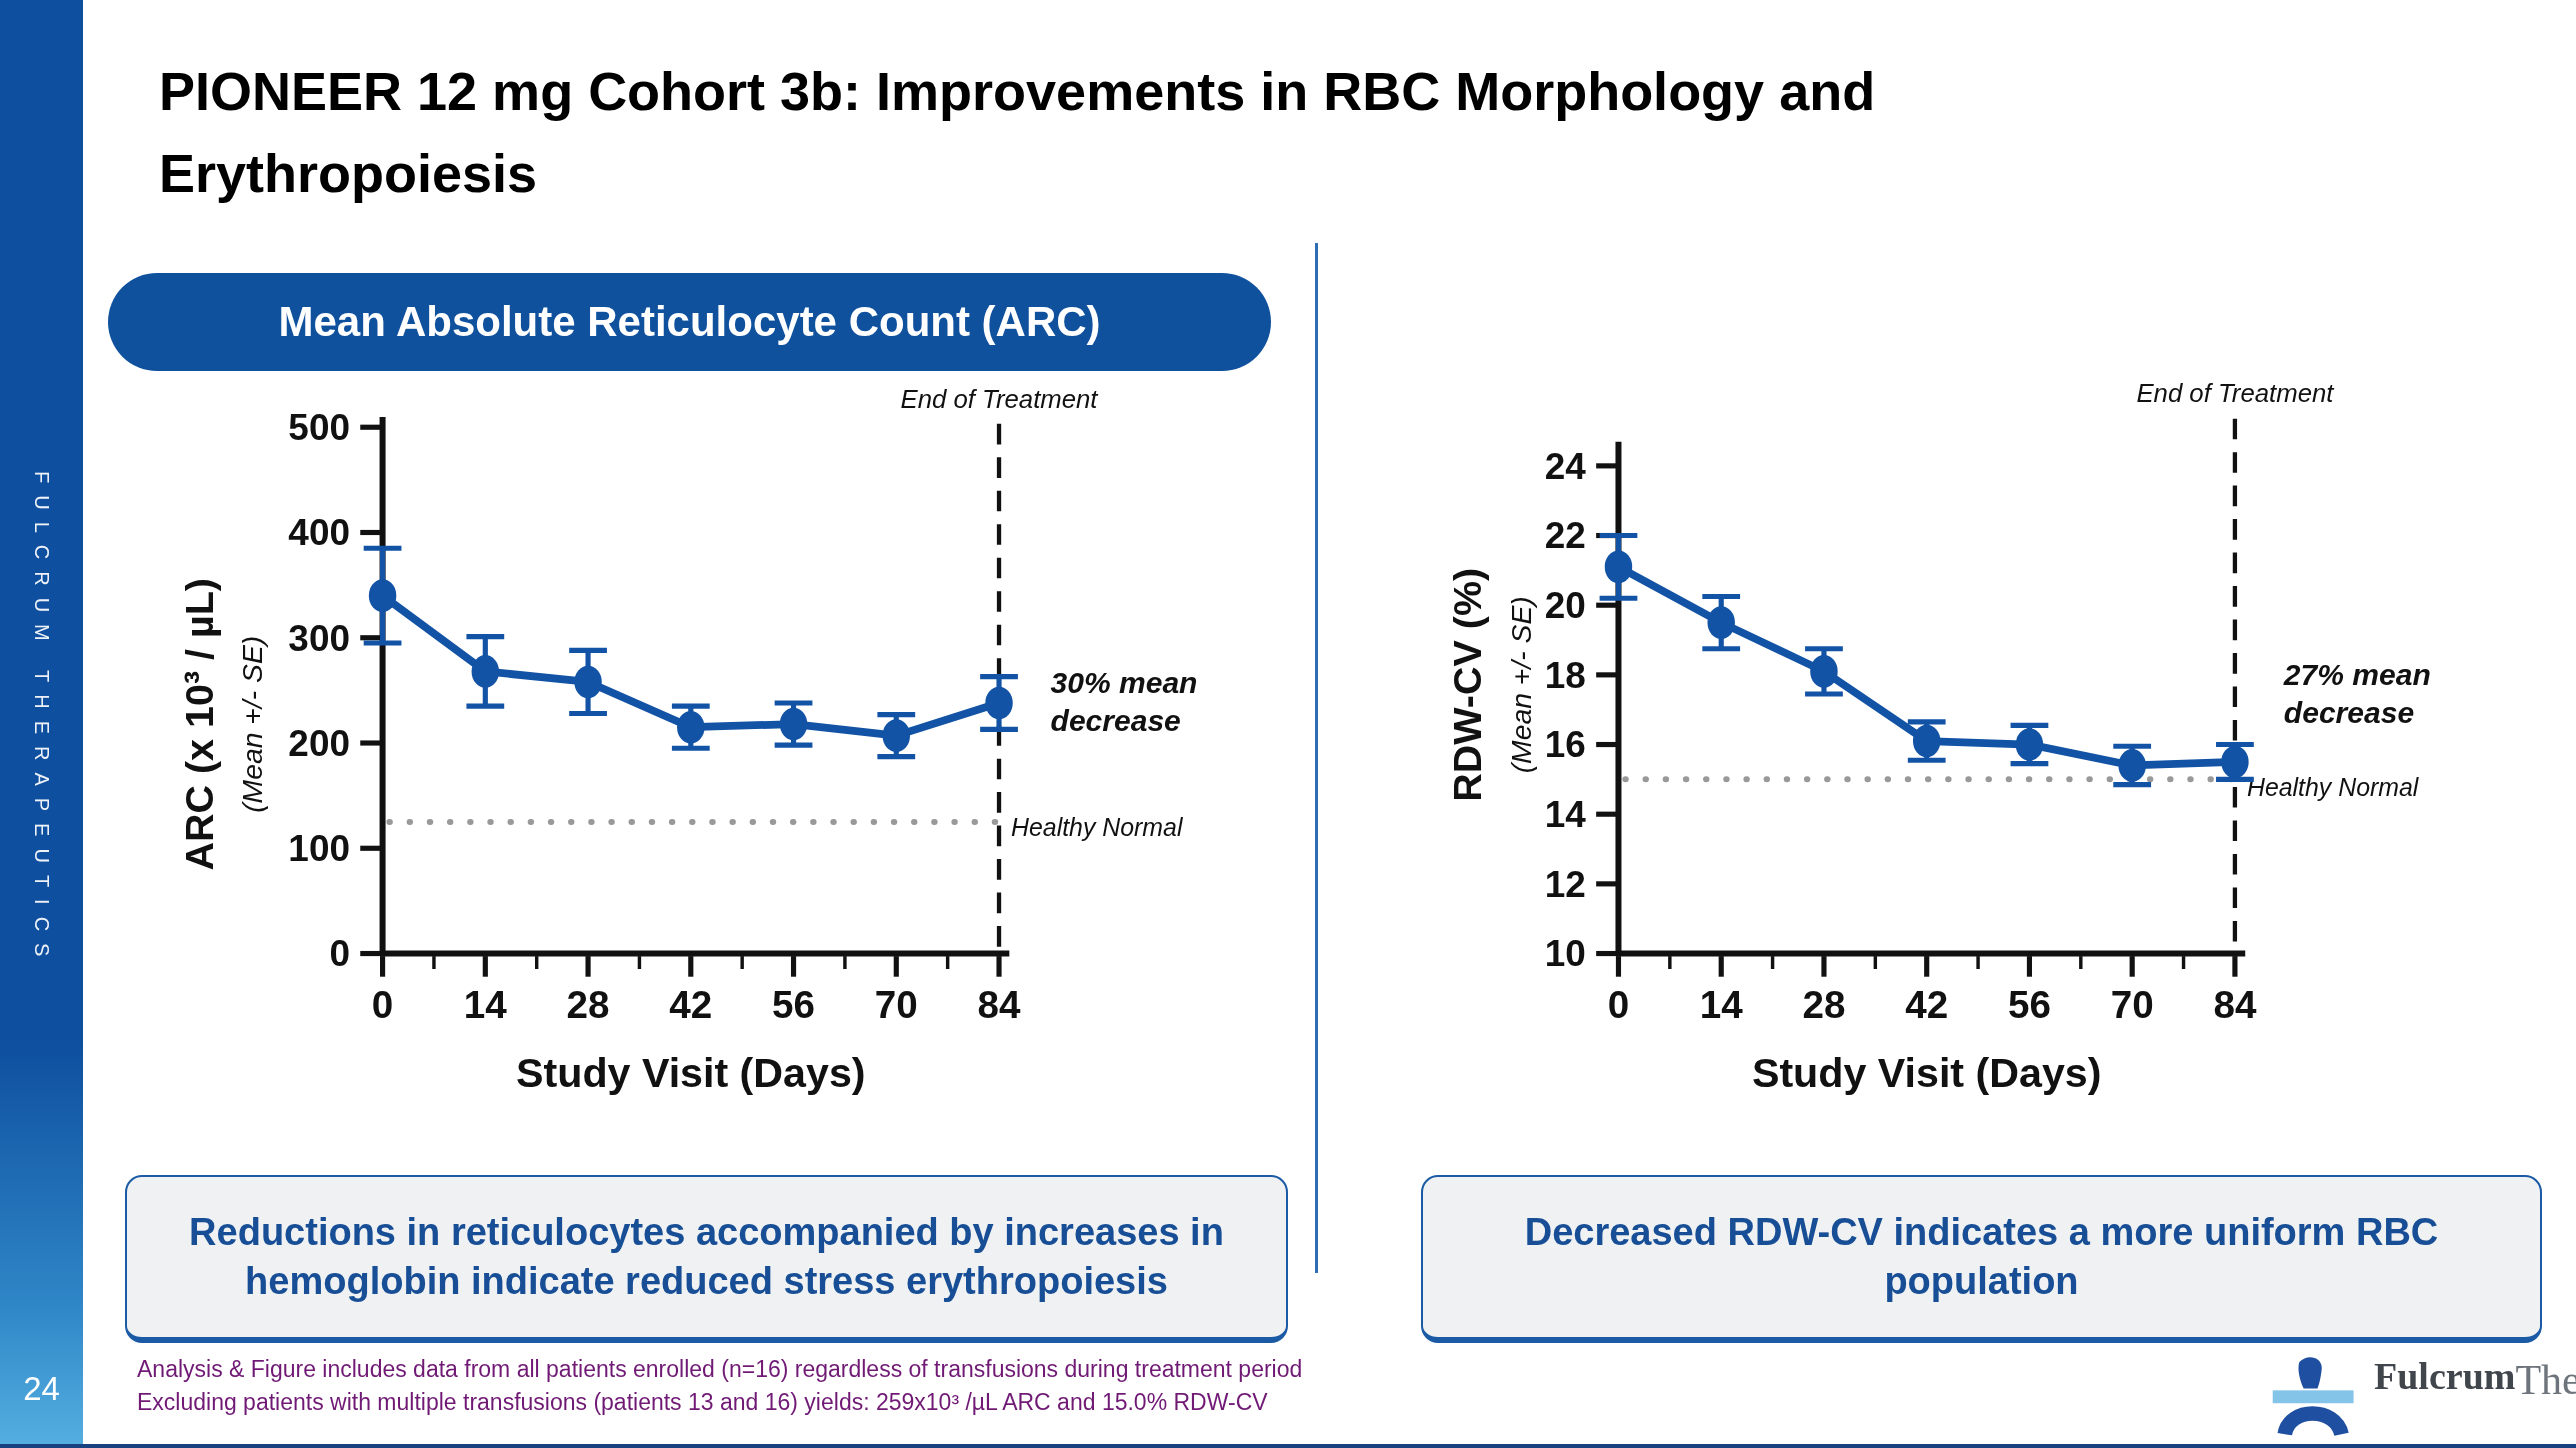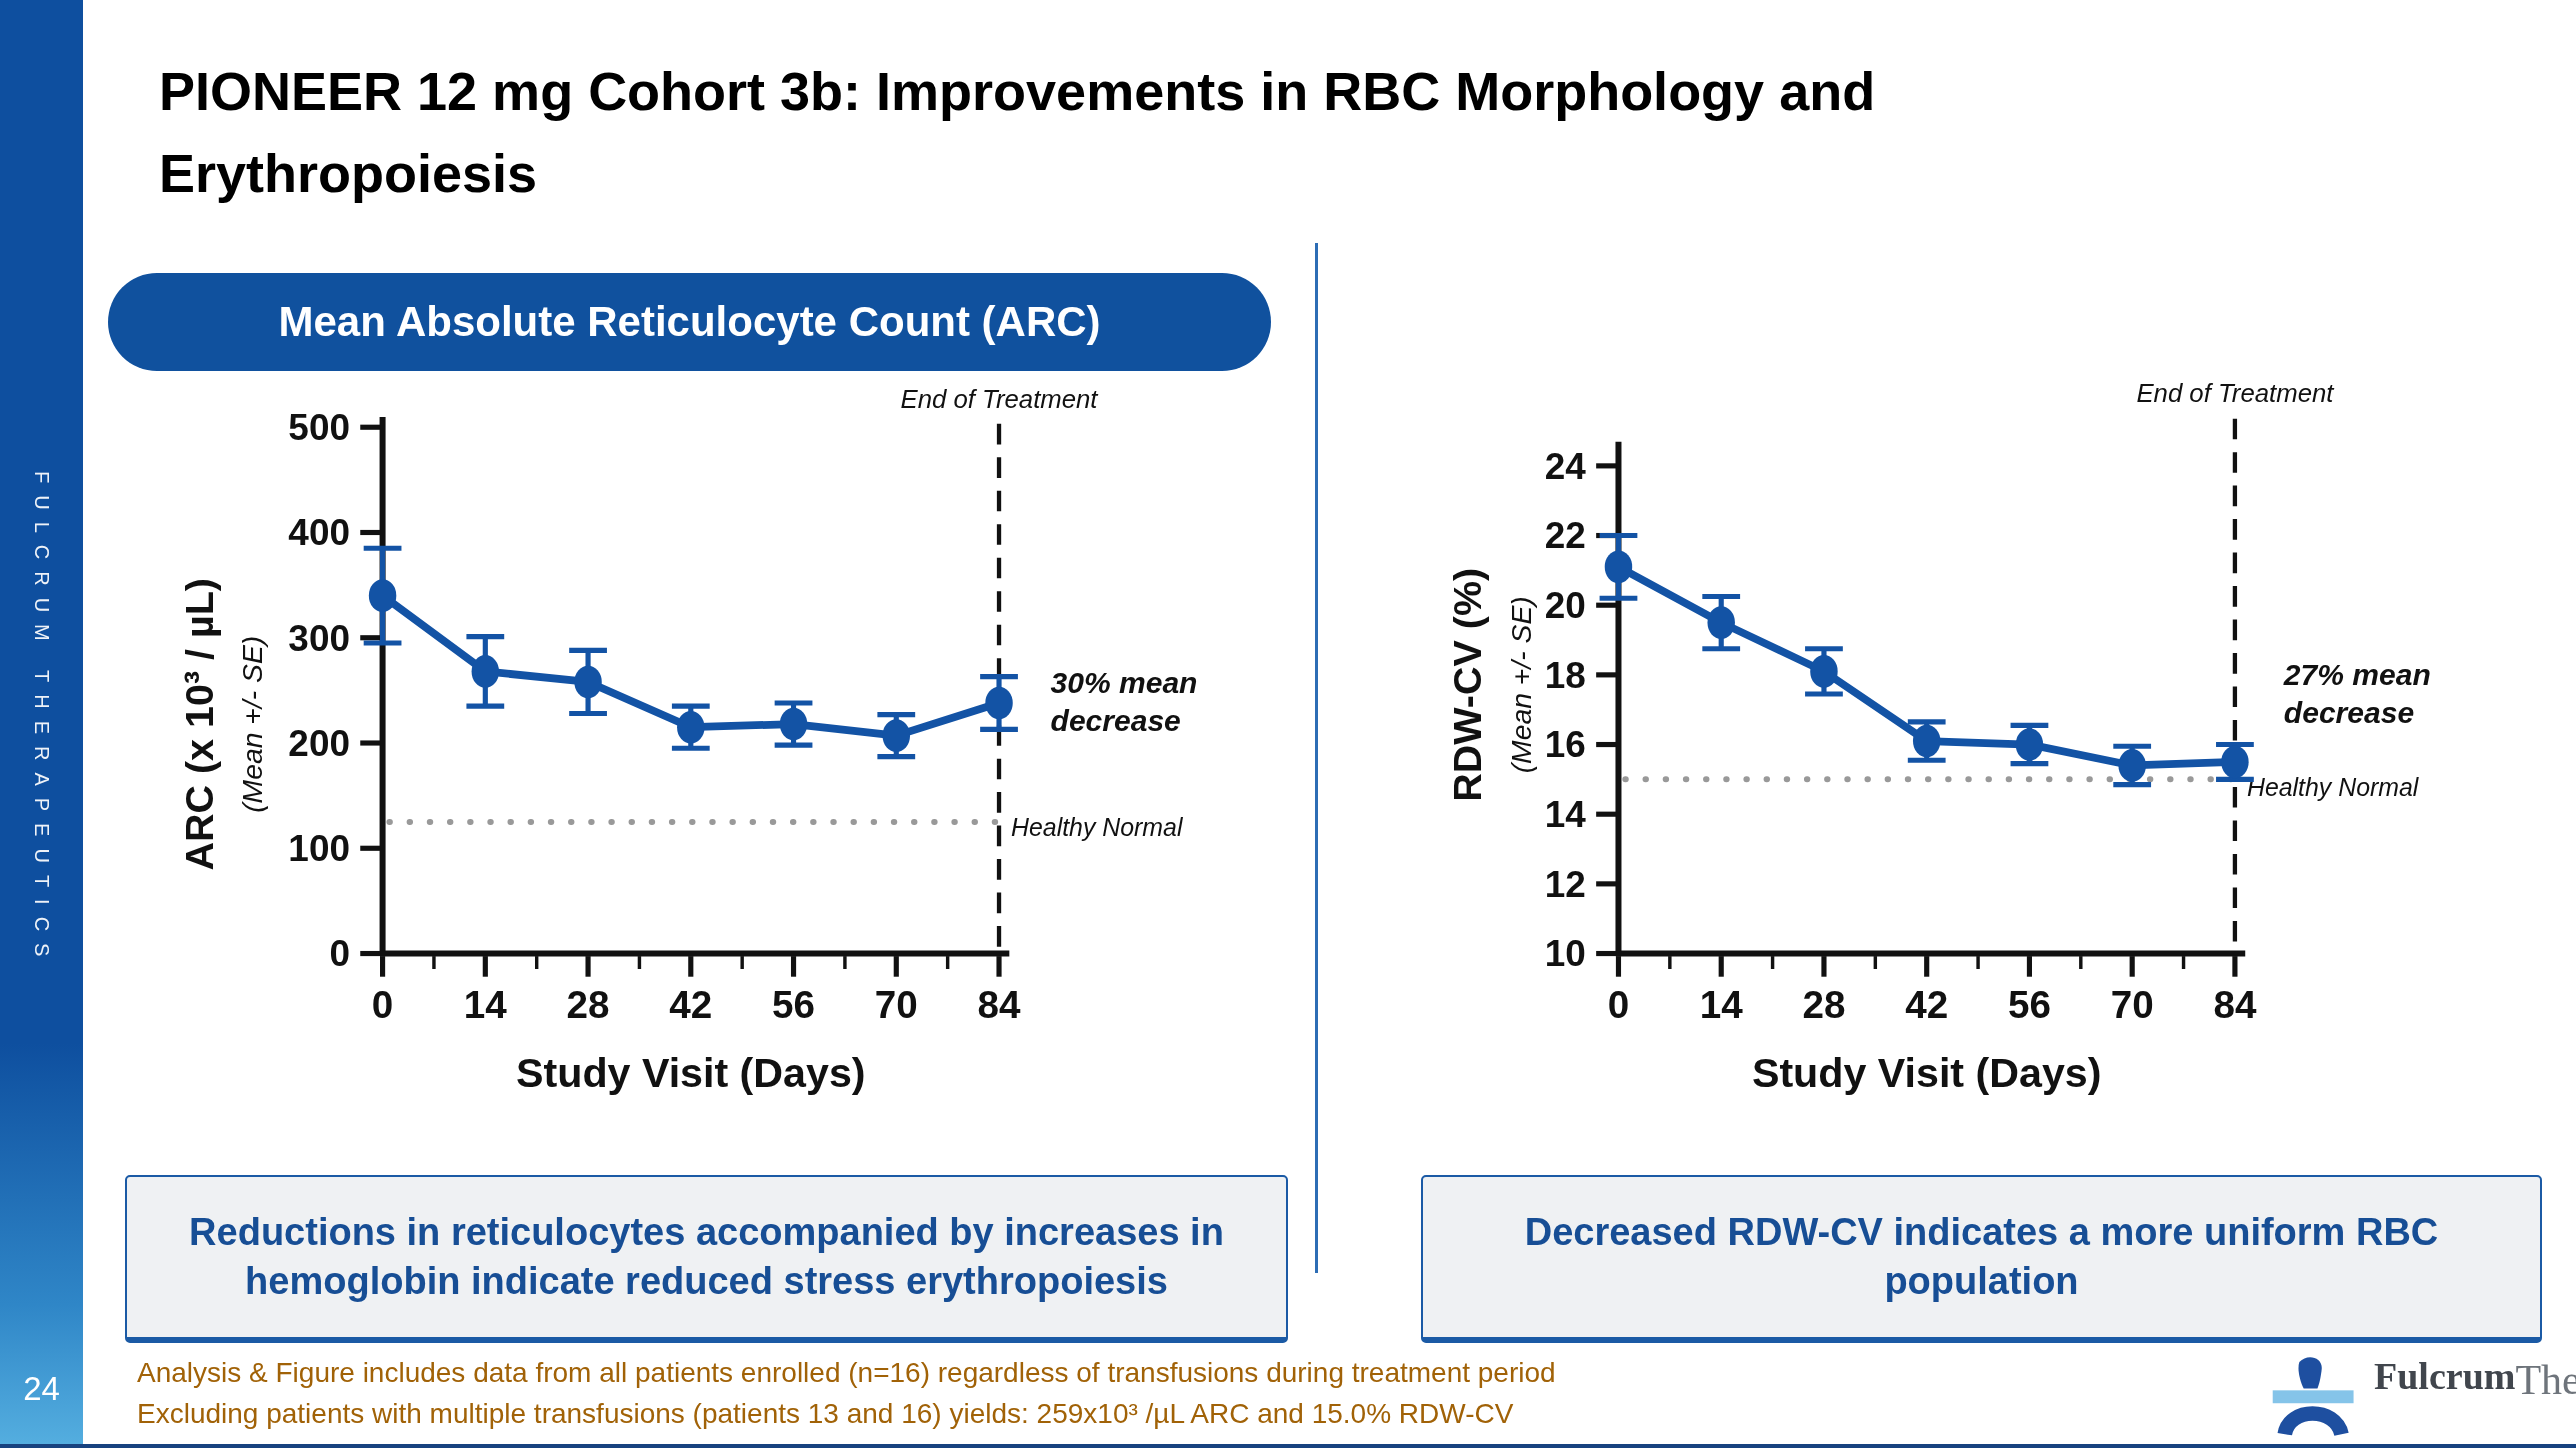--- a/index.html
+++ b/index.html
@@ -21,27 +21,27 @@
     display:flex;align-items:center;justify-content:center;font-size:42px;font-weight:bold;text-align:center;}
   #pill-left{left:108px;width:1163px;}
   #pill-right{left:1421px;width:1043px;}
 
   .divider{position:absolute;left:1315px;top:243px;width:2.6px;height:1030px;background:#2D6DB5;}
 
   .chart-svg{position:absolute;top:374px;width:1202px;height:777px;}
   #chart-arc{left:125px;}
   #chart-rdw{left:1421px;}
 
-  .callout{position:absolute;top:1175px;border:2.6px solid #1B5AA5;border-bottom-width:6.9px;border-radius:5px;
+  .callout{position:absolute;top:1175px;border:2.6px solid #1B5AA5;border-bottom-width:6.9px;border-radius:17px;
     background:#EFF1F3;color:#174E95;display:flex;align-items:center;justify-content:center;text-align:center;
     font-weight:bold;font-size:38px;line-height:1.28;box-sizing:border-box;}
   #callout-left{left:125px;width:1163px;height:168px;padding:0 56px;}
   #callout-right{left:1421px;width:1121px;height:168px;padding:0 26px;}
 
-  .footnotes{position:absolute;left:137px;top:1353px;font-size:28px;line-height:1.45;color:#a16207;}
+  .footnotes{position:absolute;left:137px;top:1353px;font-size:23px;line-height:1.45;color:#701a75;}
 
   .logo{position:absolute;left:2271px;top:1355px;display:flex;align-items:flex-start;gap:17px;}
   .logo-mark{width:86px;height:81px;}
   .logo-text{display:flex;flex-direction:row;margin-top:1.7px;}
   .logo-text .l1{font-family:"Liberation Serif",serif;font-weight:bold;font-size:38px;color:#41464D;line-height:1.02;}
   .logo-text .l2{font-family:"Liberation Serif",serif;font-size:42px;color:#6E747B;line-height:1.1;}
 </style>
 </head>
 <body>
 

